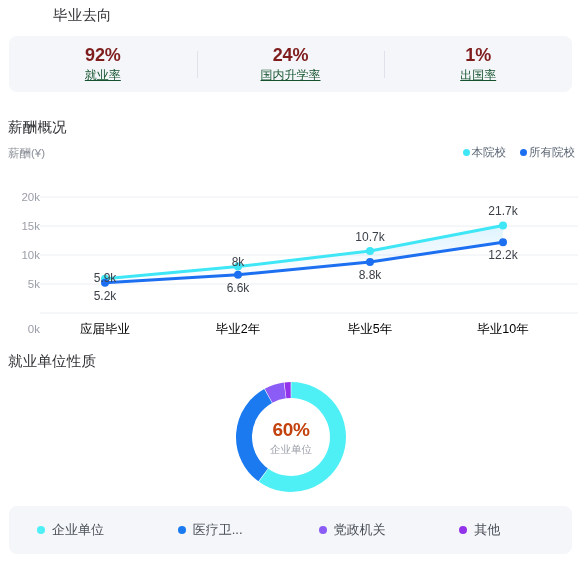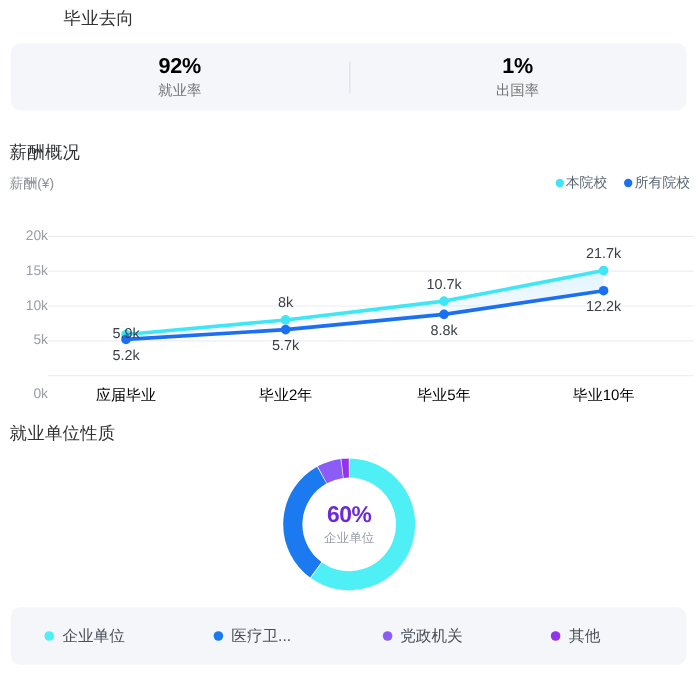--- a/index.html
+++ b/index.html
@@ -55,29 +55,30 @@
     position: absolute;
     left: 0;
     top: 6px;
     bottom: 6px;
     width: 1px;
     background: #dfe2ea;
   }
   .stat-value {
     font-size: 18px;
     font-weight: bold;
-    color: #000000;
+    color: #7f1d1d;
     line-height: 21px;
     letter-spacing: -0.2px;
   }
   .stat-label {
     font-size: 12px;
-    color: #737373;
+    color: #14532d;
     line-height: 17px;
     margin-top: 1px;
+    text-decoration: underline;
   }
 
   
   #salary-title {
     position: absolute;
     left: 8px;
     top: 118px;
   }
   #salary-axis-label {
     position: absolute;
@@ -168,21 +169,21 @@
     height: 118px;
     display: flex;
     flex-direction: column;
     align-items: center;
     justify-content: center;
     pointer-events: none;
   }
   #donut-pct {
     font-size: 19px;
     font-weight: bold;
-    color: #6d28d9;
+    color: #c2410c;
     line-height: 22px;
     letter-spacing: -0.3px;
   }
   #donut-sub {
     font-size: 10.5px;
     color: #9a9ea8;
     line-height: 14px;
     margin-top: 1px;
   }
 
@@ -219,20 +220,24 @@
 </style>
 </head>
 <body>
 
 <div id="dest-title" class="section-title">毕业去向</div>
 
 <div id="dest-card">
   <div class="stat-cell">
     <div class="stat-value">92%</div>
     <div class="stat-label">就业率</div>
+  </div>
+  <div class="stat-cell">
+    <div class="stat-value">24%</div>
+    <div class="stat-label">国内升学率</div>
   </div>
   <div class="stat-cell">
     <div class="stat-value">1%</div>
     <div class="stat-label">出国率</div>
   </div>
 </div>
 
 <div id="salary-title" class="section-title">薪酬概况</div>
 
 <div id="salary-axis-label">薪酬(¥)</div>
@@ -281,25 +286,25 @@
       <div class="y-tick" style="top: 12px;">20k</div>
     </div>
   <div id="x-ticks">
       <div class="x-tick" style="left: 105px; top: 136px;">应届毕业</div>
       <div class="x-tick" style="left: 238px; top: 136px;">毕业2年</div>
       <div class="x-tick" style="left: 370px; top: 136px;">毕业5年</div>
       <div class="x-tick" style="left: 503px; top: 136px;">毕业10年</div>
     </div>
   <div id="pt-labels">
       <div class="pt-label" style="left: 105px; top: 86px;">5.9k</div>
-      <div class="pt-label" style="left: 238px; top: 60px;">8k</div>
+      <div class="pt-label" style="left: 238px; top: 70px;">8k</div>
       <div class="pt-label" style="left: 370px; top: 44.94px;">10.7k</div>
       <div class="pt-label" style="left: 503px; top: 19.42px;">21.7k</div>
       <div class="pt-label" style="left: 105px; top: 103.84px;">5.2k</div>
-      <div class="pt-label" style="left: 238px; top: 95.72px;">5.7k</div>
+      <div class="pt-label" style="left: 238px; top: 95.72px;">6.6k</div>
       <div class="pt-label" style="left: 370px; top: 82.96px; text-align: center;">8.8k</div>
       <div class="pt-label" style="left: 503px; top: 63.24px;">12.2k</div>
     </div>
 </div>
 
 <div id="employer-title" class="section-title">就业单位性质</div>
 
 <div id="donut-wrap">
   <svg id="donut-svg" width="118" height="118">
       <path d="M 59.28710487636189 12.000876914670322 A 47 47 0 1 1 31.606881303909184 97.1918453089384" fill="none" stroke="#4ef0f5" stroke-width="16"></path>

